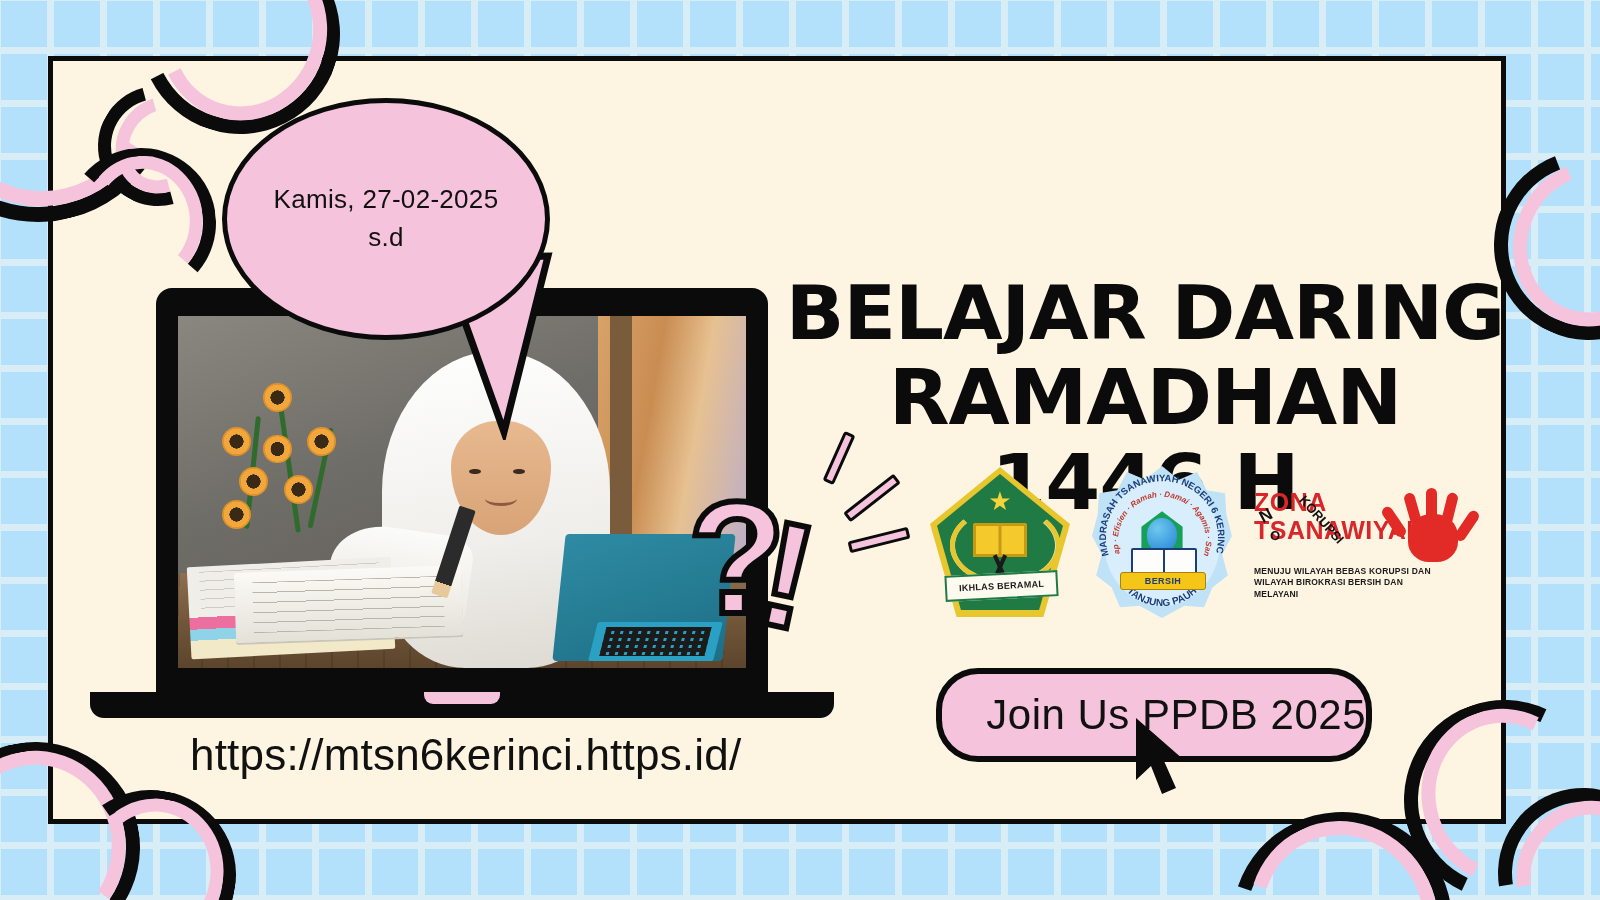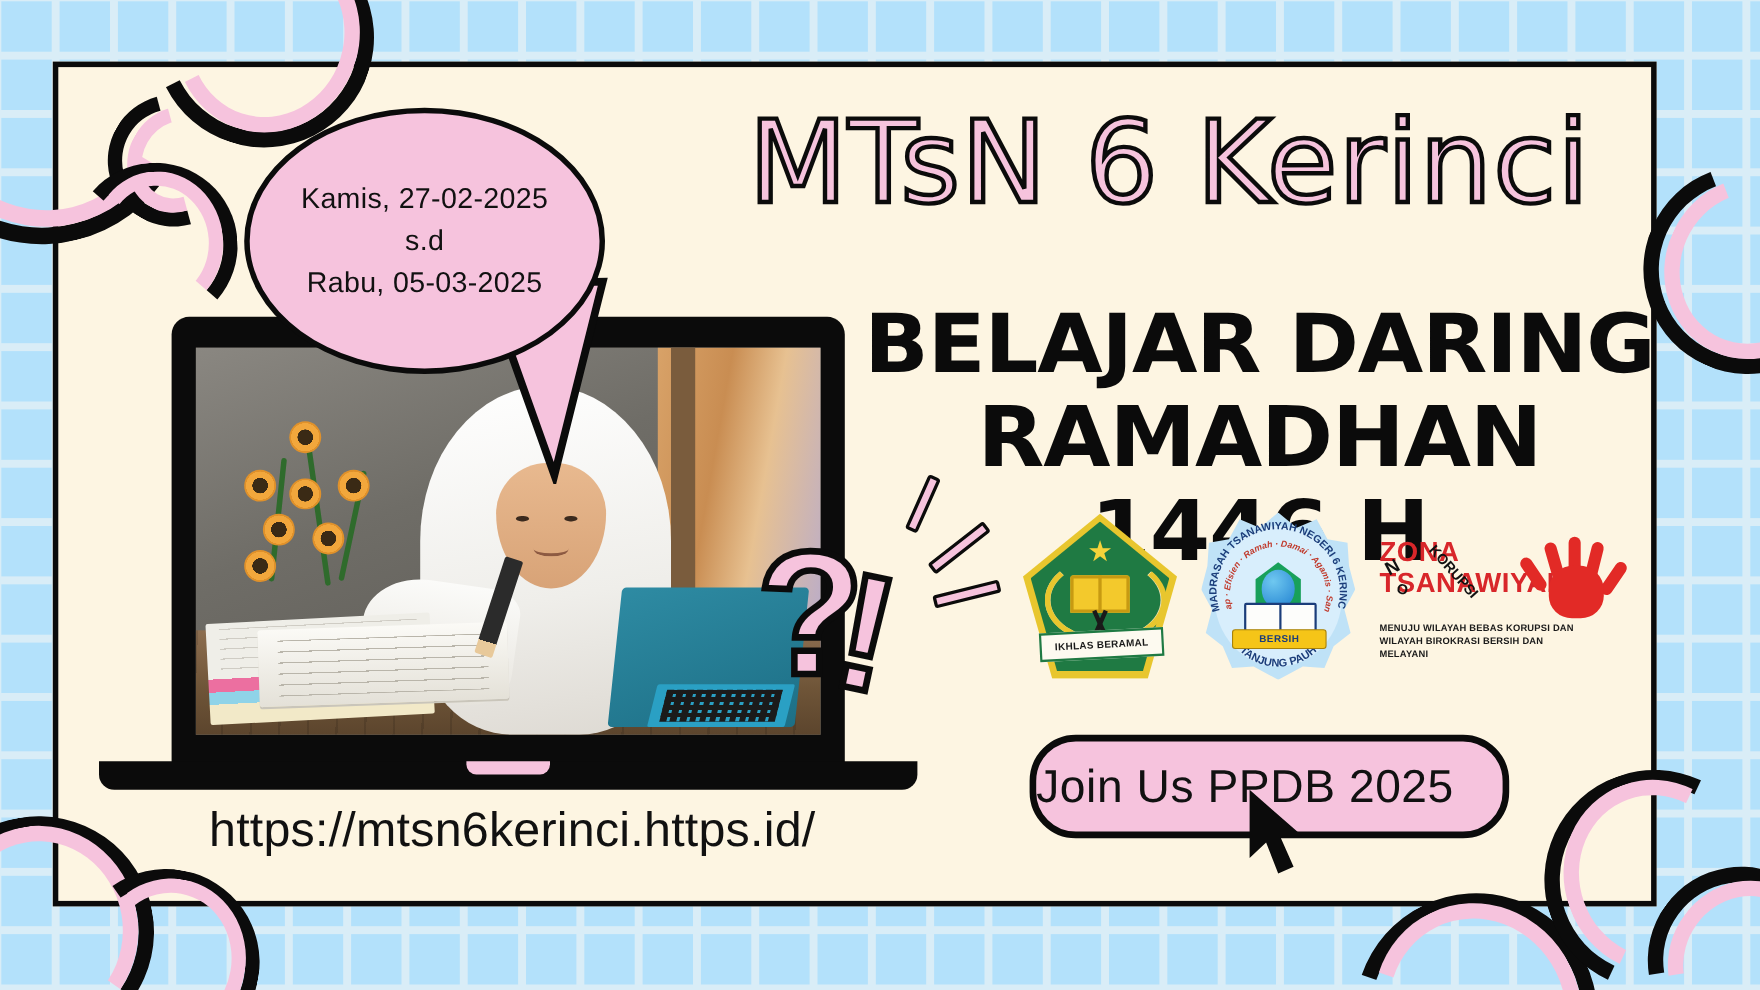--- a/index.html
+++ b/index.html
@@ -196,21 +196,21 @@
   .nokor{position:absolute;left:2px;top:16px;width:80px;height:56px;
     font-size:17px;font-weight:700;color:#111;}
   .nokor .n{position:absolute;left:4px;top:8px;transform:rotate(-28deg);}
   .nokor .k{position:absolute;left:14px;top:30px;font-size:13px;transform:rotate(8deg);}
   .nokor .rup{position:absolute;left:36px;top:14px;font-size:13px;transform:rotate(48deg);}
 
   
   .cta{
     position:absolute;left:936px;top:668px;width:424px;height:82px;
     background:#f6c3dd;border:6px solid #0b0b0b;border-radius:42px;
-    display:flex;align-items:center;justify-content:flex-start;z-index:25;
+    display:flex;align-items:center;justify-content:flex-end;z-index:25;
   }
   .cta span{font-size:42px;color:#111;letter-spacing:.5px;}
   .cursor{position:absolute;left:1132px;top:716px;width:60px;height:86px;z-index:26;}
 
   
   .url{
     position:absolute;left:190px;top:730px;font-size:44px;color:#111;letter-spacing:.2px;
   }
 </style>
 </head>
@@ -316,30 +316,28 @@
     <div class="laptop-base"></div>
     <div class="laptop-notch"></div>
   </div>
 
   <svg class="bubble-tail" style="position:absolute;left:430px;top:250px;width:180px;height:190px;z-index:29;" viewBox="0 0 180 190">
     <polygon points="12,8 118,6 74,182" fill="#f6c3dd" stroke="#0b0b0b" stroke-width="7"></polygon>
   </svg>
   <div class="bubble">
     <div>Kamis, 27-02-2025</div>
     <div>s.d</div>
-    <div>Rabu, 05-03-2025</div>
   </div>
 
   <div class="qmark">?</div>
   <div class="emark">!</div>
   <div class="speedline" style="left:812px;top:452px;width:54px;transform:rotate(-66deg);"></div>
   <div class="speedline" style="left:840px;top:492px;width:64px;transform:rotate(-38deg);"></div>
   <div class="speedline" style="left:848px;top:534px;width:62px;transform:rotate(-14deg);"></div>
 
-  <div class="title">MTsN 6 Kerinci</div>
 
   <div class="headline">
     <div class="l1">BELAJAR DARING</div>
     <div class="l2">RAMADHAN 1446 H</div>
   </div>
 
   <div class="logos">
 
     <div class="logo-kemenag">
       <div class="pent"></div>

